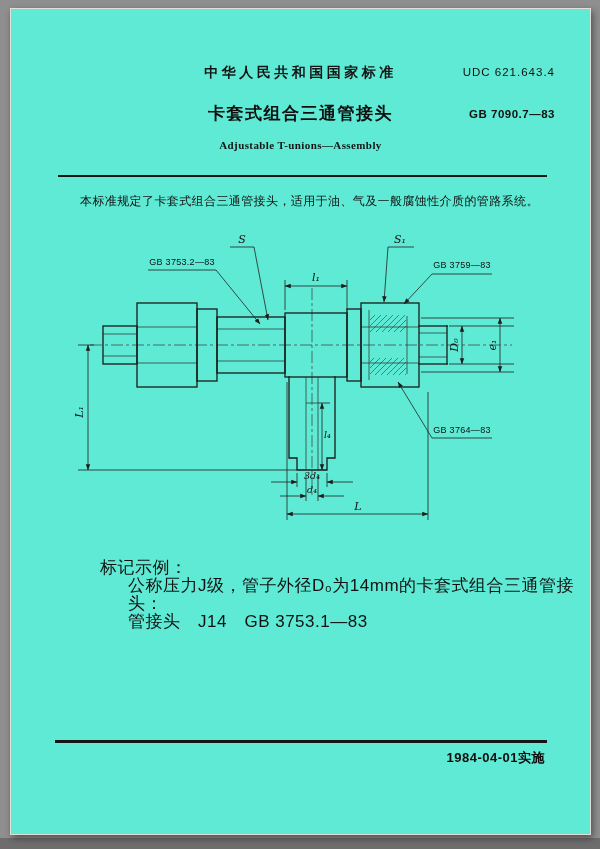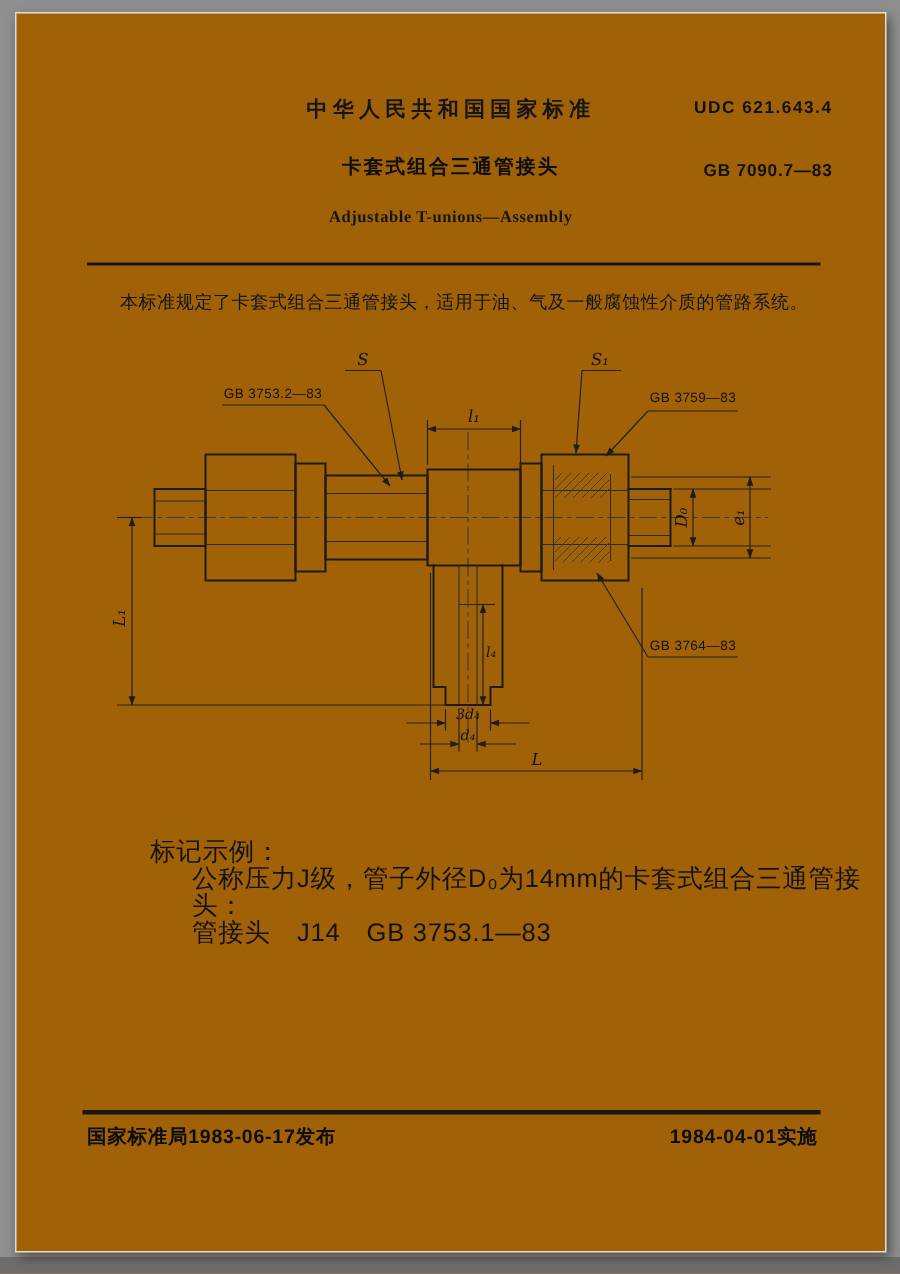--- a/index.html
+++ b/index.html
@@ -9,36 +9,36 @@
     background:#8f8f8f;
     font-family:"Liberation Sans","DejaVu Sans",sans-serif;
     overflow:hidden;
   }
   .scan-bottom-band {
     position:absolute; left:0; bottom:0; width:600px; height:11px;
     background:#6d6d6d;
   }
   .page {
     position:absolute; left:10px; top:8px; width:581px; height:827px;
-    background:#a16207;
+    background:#5eead4;
     box-shadow: inset 0 0 0 1px #e2dfd8, 2px 3px 7px rgba(0,0,0,0.45);
   }
   .org-line {
     position:absolute; top:56px; left:0; width:100%;
     text-align:center; font-family:"Liberation Serif","DejaVu Serif",serif;
     font-weight:bold; font-size:14px; letter-spacing:3.5px; color:#151515;
   }
   .udc {
     position:absolute; top:58px; right:36px;
-    font-weight:bold; font-size:11.5px; letter-spacing:1px; color:#111;
+    font-weight:normal; font-size:11.5px; letter-spacing:1px; color:#111;
   }
   .doc-title {
     position:absolute; top:94px; left:0; width:100%;
     text-align:center; font-family:"Liberation Serif","DejaVu Serif",serif;
-    font-weight:bold; font-size:13px; letter-spacing:1.5px; color:#0e0e0e;
+    font-weight:bold; font-size:17px; letter-spacing:1.5px; color:#0e0e0e;
   }
   .std-no {
     position:absolute; top:100px; right:36px;
     font-weight:bold; font-size:11.5px; letter-spacing:0.5px; color:#111;
   }
   .subtitle {
     position:absolute; top:131px; left:0; width:100%;
     text-align:center; font-family:Liberation Serif, serif;
     font-weight:bold; font-size:11px; letter-spacing:0.4px; color:#151515;
   }
@@ -216,16 +216,15 @@
     <text class="dimtxt" x="432" y="115" text-anchor="middle" transform="rotate(-90 432 115)">e₁</text>
   </svg>
 
   <div class="example">
     <div class="ex-heading">标记示例：</div>
     <div class="ex-line">公称压力J级，管子外径D₀为14mm的卡套式组合三通管接头：</div>
     <div class="ex-line">管接头　J14　GB 3753.1—83</div>
   </div>
 
   <div class="rule rule-footer"></div>
-  <div class="footer-issued">国家标准局1983-06-17发布</div>
   <div class="footer-impl">1984-04-01实施</div>
 
 </div>
 
 </body></html>

